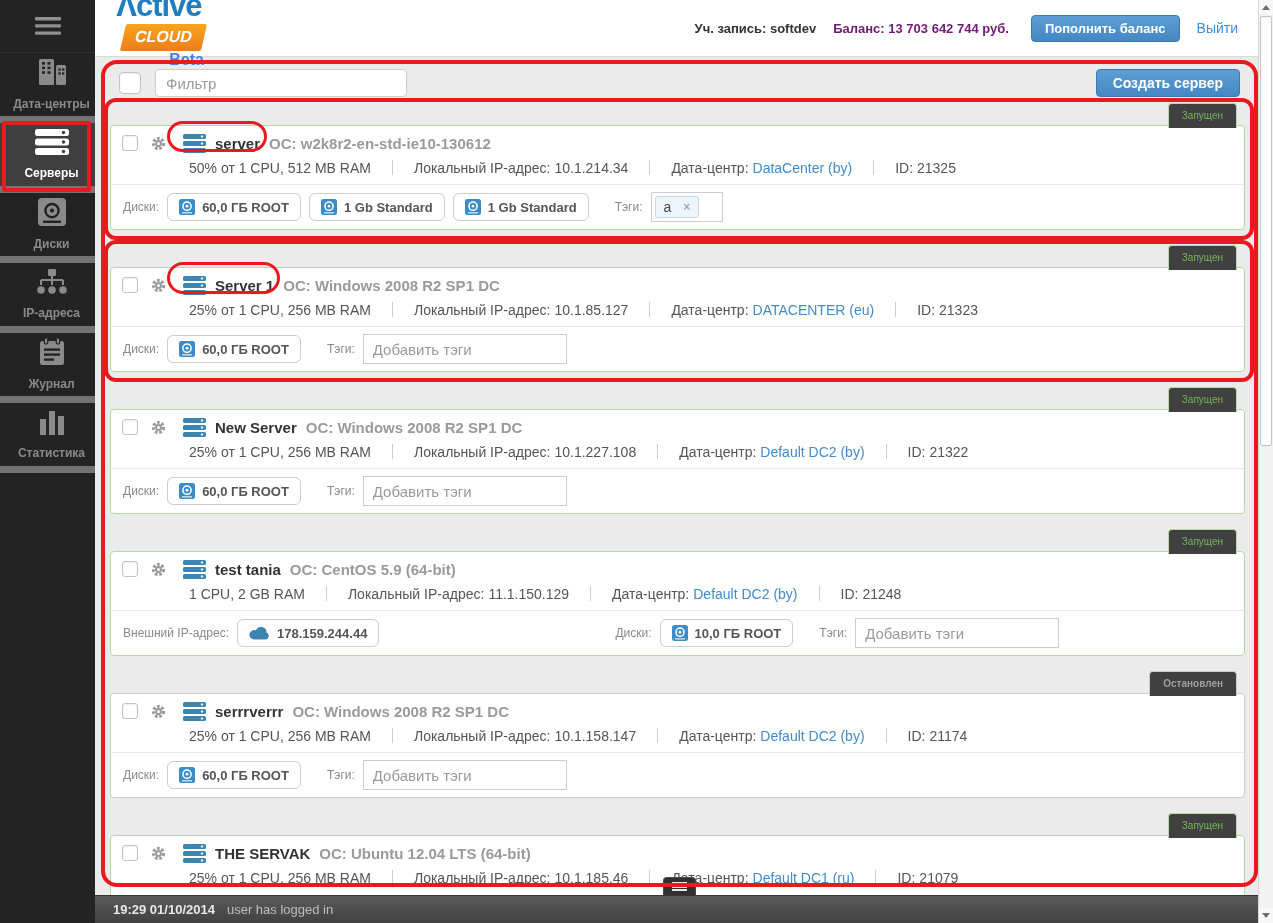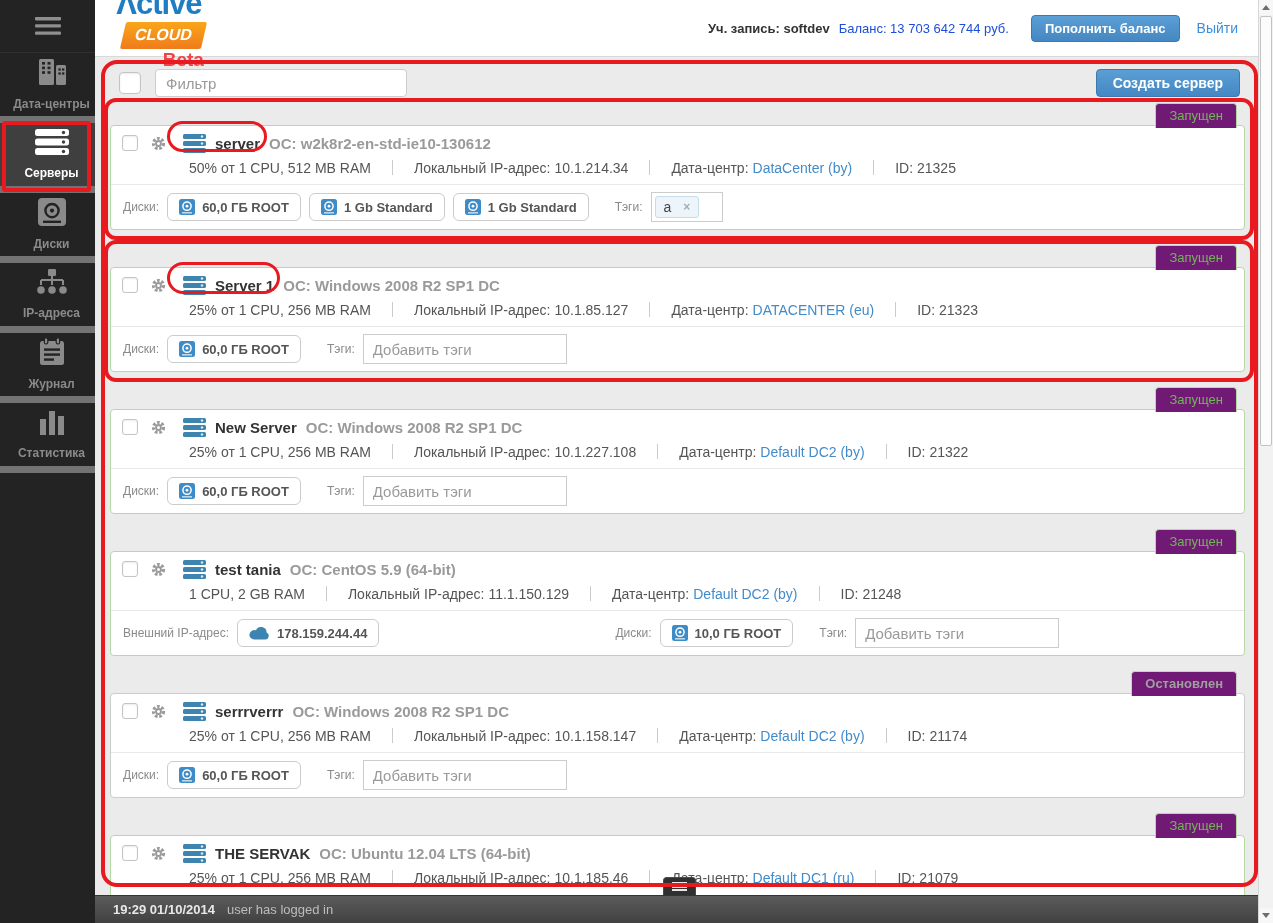--- a/index.html
+++ b/index.html
@@ -13,41 +13,41 @@
   .side-burger { height:52px; display:flex; align-items:center; justify-content:center; color:#8f8f8f; border-bottom:1px solid #2f2f2f; cursor:pointer; }
   .side-item { height:70px; box-sizing:border-box; display:flex; flex-direction:column; align-items:center; justify-content:center; gap:11px; color:#8a8a8a; border-bottom:7px solid #737373; cursor:pointer;padding-left:8px; }
   .side-item.active { background:#3f3f3f; color:#fff; }
   .side-label { font-size:12px; font-weight:bold; }
   .side-ico { display:flex; }
   
   .header { position:absolute; left:95px; top:0; width:1163px; height:57px; background:#fff; border-bottom:1px solid #d9d9d9; display:flex; align-items:center; z-index:4; box-sizing:border-box; }
   .logo { display:flex; align-items:center; margin-left:19px;flex-direction:column; }
   .logo-main { font-size:31px; font-weight:bold; color:#1f7dc2; letter-spacing:-1px; }
   .logo-badge { margin-left:9px; background:linear-gradient(180deg,#f9a51a,#ef7c1b); color:#fff; font-size:16px; font-weight:bold; padding:4px 12px 5px; transform:skewX(-13deg); border-radius:2px; }
-  .logo-beta { margin-left:13px; font-size:19px; font-weight:bold; color:#ef4444; align-self:flex-end; }
+  .logo-beta { margin-left:13px; font-size:16px; font-weight:bold; color:#3b82f6; align-self:flex-end; }
   .header-right { margin-left:auto; display:flex; align-items:center; margin-right:20px; font-size:13px; color:#333; }
   .account { font-weight:bold; }
-  .balance { margin-left:9px; color:#1d4ed8; }
+  .balance { margin-left:17px; color:#701a75;font-weight:bold; }
   .btn { background:linear-gradient(180deg,#5b9fd6,#4587c2); border:1px solid #3c79ae; color:#fff; font-weight:bold; border-radius:4px; cursor:pointer; font-family:inherit;text-align:right; }
   .btn-topup { margin-left:22px; font-size:13px; padding:5px 13px; }
   .logout { margin-left:17px; color:#3d8edb; font-size:14px; text-decoration:none; cursor:pointer; }
   
   .content { position:absolute; left:95px; top:57px; width:1163px; height:838px; background:#ebebeb; overflow:hidden; }
   .toolbar { margin:12px 15px 0; height:28px; display:flex; align-items:center; }
   .cb { display:inline-block; background:#fff; border:1px solid #c4c4c4; border-radius:3px; box-shadow:inset 0 1px 2px rgba(0,0,0,.08); cursor:pointer; }
   .cb.big { width:20px; height:20px; margin-left:9px; border-radius:4px; }
   .cb.small { width:14px; height:14px; flex:none; }
   .filter-input { margin-left:14px; width:252px; height:28px; box-sizing:border-box; border:1px solid #ccc; border-radius:4px; padding:8px 10px; font-size:15px; color:#555; font-family:inherit; }
   .filter-input::placeholder { color:#9a9a9a; }
   .btn-create { margin-left:auto; margin-right:3px; font-size:14px; padding:0 16px; height:28px; }
   
   .card { position:relative; margin:37px 15px 0; width:1135px; min-height:105px; box-sizing:border-box; background:#fff; border:1px solid #b5d9a5; border-radius:4px; display:flex; flex-direction:column; }
   .card:first-of-type { margin-top:28px; }
   .card.stopped { border-color:#ccc; }
-  .status-tab { position:absolute; top:-23px; right:7px; height:24px; line-height:23px; background:#701a75; padding:0 13px; border:1px solid #b5d9a5; border-bottom:none; border-radius:4px 4px 0 0; font-size:13px; color:#74b45a; z-index:2; }
+  .status-tab { position:absolute; top:-23px; right:7px; height:24px; line-height:23px; background:#404040; padding:0 13px; border:1px solid #b5d9a5; border-bottom:none; border-radius:4px 4px 0 0; font-size:10px; color:#74b45a; z-index:2; }
   .card.stopped .status-tab { border-color:#ccc; color:#9f9f9f;font-weight:bold; }
   .card-head { padding:5px 0 7px; }
   .row1 { display:flex; align-items:center; padding-left:11px; height:24px; }
   .gear { margin-left:12px; display:inline-flex; cursor:pointer; }
   .srv-ico { margin-left:16px; display:inline-flex; }
   .srv-name { margin-left:9px; font-size:15px; font-weight:bold; color:#333; cursor:pointer; white-space:nowrap; }
   .srv-os { margin-left:9px; font-size:15px; font-weight:bold; color:#9a9a9a; white-space:nowrap; }
   .row2 { display:flex; align-items:center; margin:3px 0 0 78px; font-size:14px; color:#555; height:19px; }
   .sep { width:1px; height:15px; background:#ccc; margin:0 21px; flex:none; }
   .link { color:#428bca; text-decoration:none; cursor:pointer; }

